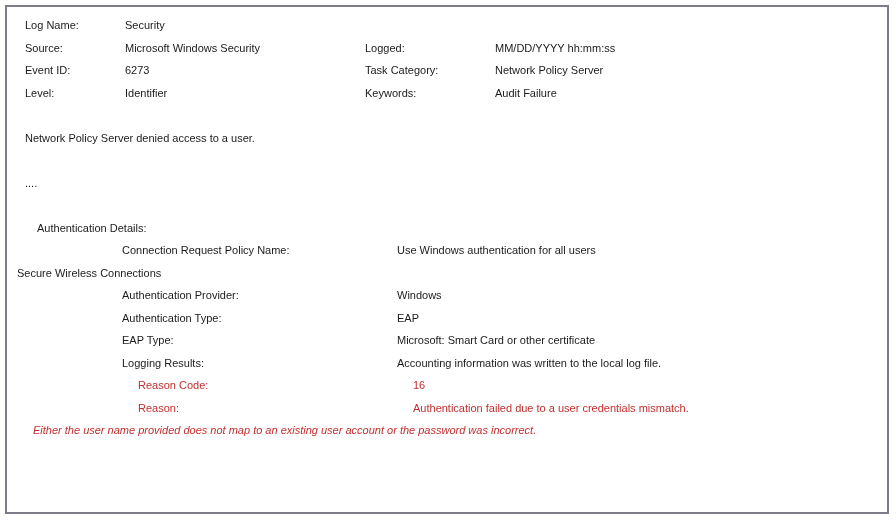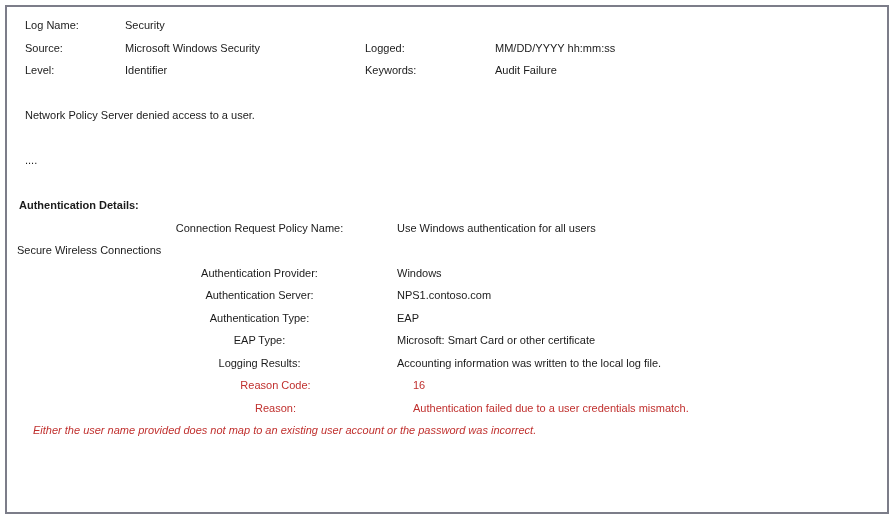--- a/index.html
+++ b/index.html
@@ -24,30 +24,29 @@
     line-height: 22.5px;
     color: var(--text-color, #1b1b1b);
     overflow: hidden;
   }
   .row {
     display: flex;
     height: 22.5px;
     white-space: nowrap;
   }
   .indent8  { margin-left: 8px; }
-  .indent2  { margin-left: 2px; font-weight: bold; }
+  .indent2  { margin-left: 20px; }
   .hl1 { display: inline-block; width: 100px; flex: none; }
   .hv1 { display: inline-block; width: 240px; flex: none; }
   .hl2 { display: inline-block; width: 130px; flex: none; }
   .detail-label {
     display: inline-block;
     margin-left: 105px;
     width: 275px;
     flex: none;
-    text-align: center;
   }
   .spacer { height: 22.5px; }
   .red { color: var(--red-color, #c0302e); margin-left: 16px; }
   .footer-note {
     height: 22.5px;
     white-space: nowrap;
     font-style: italic;
   }
 </style>
 </head>
@@ -58,20 +57,26 @@
   <div>
     <div class="row indent8">
       <span class="hl1">Log Name:</span>
       <span class="hv1">Security</span>
     </div>
     <div class="row indent8">
       <span class="hl1">Source:</span>
       <span class="hv1">Microsoft Windows Security</span>
       <span class="hl2">Logged:</span>
       <span>MM/DD/YYYY hh:mm:ss</span>
+    </div>
+    <div class="row indent8">
+      <span class="hl1">Event ID:</span>
+      <span class="hv1">6273</span>
+      <span class="hl2">Task Category:</span>
+      <span>Network Policy Server</span>
     </div>
     <div class="row indent8">
       <span class="hl1">Level:</span>
       <span class="hv1">Identifier</span>
       <span class="hl2">Keywords:</span>
       <span>Audit Failure</span>
     </div>
   </div>
 
   <div class="spacer"></div>
@@ -98,24 +103,20 @@
       <span>Use Windows authentication for all users</span>
     </div>
     <div class="row">
       <span>Secure Wireless Connections</span>
     </div>
     <div class="row">
       <span class="detail-label">Authentication Provider:</span>
       <span>Windows</span>
     </div>
     <div class="row">
-      <span class="detail-label">Authentication Server:</span>
-      <span>NPS1.contoso.com</span>
-    </div>
-    <div class="row">
       <span class="detail-label">Authentication Type:</span>
       <span>EAP</span>
     </div>
     <div class="row">
       <span class="detail-label">EAP Type:</span>
       <span>Microsoft: Smart Card or other certificate</span>
     </div>
     <div class="row">
       <span class="detail-label">Logging Results:</span>
       <span>Accounting information was written to the local log file.</span>

